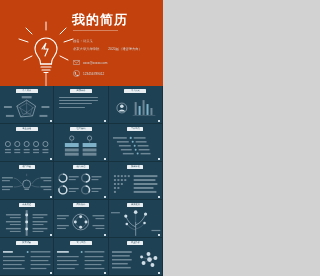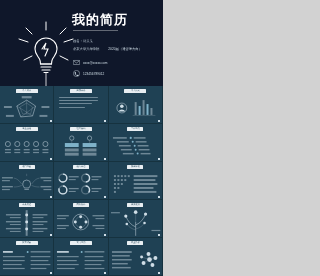--- a/index.html
+++ b/index.html
@@ -1,20 +1,20 @@
 <!DOCTYPE html>
 <html><head>
 <meta charset="utf-8">
 <style>
   html,body{margin:0;padding:0;background:#d2d2d2;}
   body{width:163px;height:276px;overflow:hidden;font-family:"Liberation Sans",sans-serif;}
   .page{width:163px;height:276px;position:relative;background:#d2d2d2;}
 
   
-  .cover{position:relative;width:197px;height:86px;background:#0f172a;overflow:hidden;}
+  .cover{position:relative;width:197px;height:86px;background:#c2410c;overflow:hidden;}
   .cover-inner{position:absolute;inset:0;}
 
   .bulb-wrap{position:absolute;left:14px;top:8px;width:62px;height:78px;}
   .bulb-wrap svg{display:block;}
 
   .title{position:absolute;left:72px;top:13px;font-size:13px;line-height:13px;
          font-weight:bold;color:#ffffff;letter-spacing:1px;white-space:nowrap;
          font-family:"DejaVu Sans",sans-serif;}
   .title-underline{position:absolute;left:73px;top:30px;width:45px;height:1px;background:rgba(255,255,255,.35);}
 

